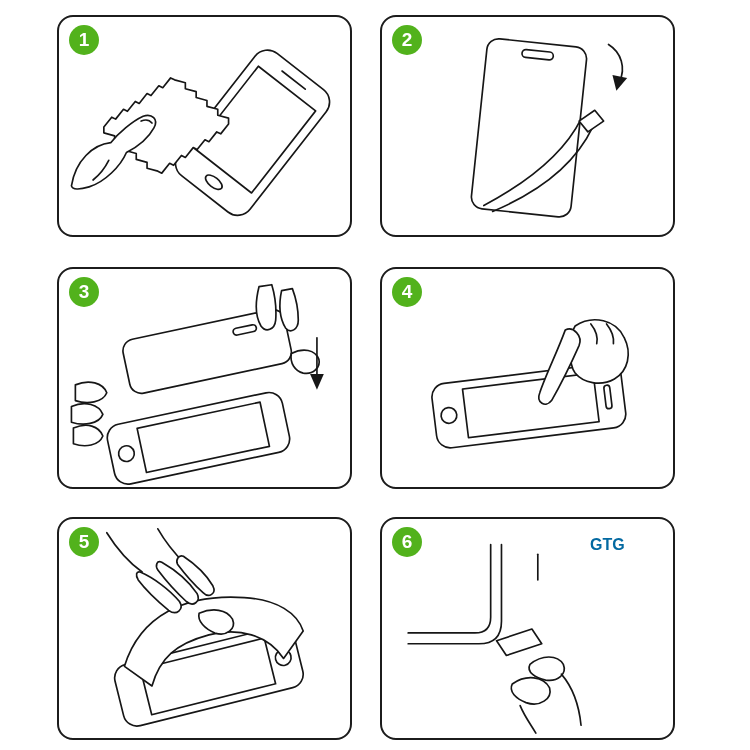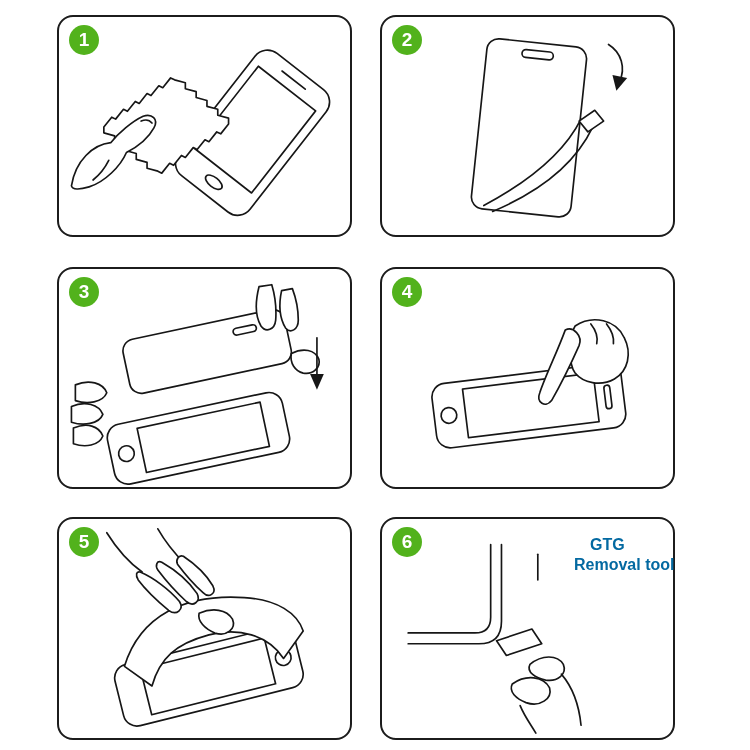--- a/index.html
+++ b/index.html
@@ -124,21 +124,20 @@
       <path class="w" d="M104,44 C118,52 132,64 140,76 C144,84 136,90 129,84 C118,74 106,60 100,52 C97,47 99,42 104,44 Z"></path>
       <path class="w" d="M126,38 C138,46 150,58 156,68 C160,76 152,81 146,75 C136,66 126,54 120,46 C118,42 121,36 126,38 Z"></path>
       <path class="w" d="M142,96 C156,90 170,92 176,102 C180,112 170,120 158,116 C148,112 140,104 142,96 Z"></path>
     </svg>
   </div>
 
   <div class="panel" id="p6">
     <span class="badge" style="background: rgb(82, 178, 28);">6</span>
     <div class="tool-label">
       <div class="l1">GTG</div>
-      <div class="l2">Removal tool</div>
     </div>
     <svg viewBox="0 0 295 223">
       <path class="s" d="M110,26 L110,100 Q110,116 94,116 L26,116"></path>
       <path class="s" d="M121,26 L121,104 Q121,127 98,127 L26,127"></path>
       <line class="s" x1="158" y1="62" x2="158" y2="36"></line>
       <path class="w" d="M116,124 L152,112 L162,127 L126,139 Z"></path>
       <path class="w" d="M150,148 C162,138 178,138 184,148 C188,158 178,166 166,164 C156,162 146,156 150,148 Z"></path>
       <path class="w" d="M132,168 C146,158 164,160 170,172 C173,183 160,192 146,187 C136,183 128,176 132,168 Z"></path>
       <path class="s" d="M182,158 C194,172 200,190 202,210"></path>
       <path class="s" d="M140,190 C144,200 150,208 156,218"></path>

